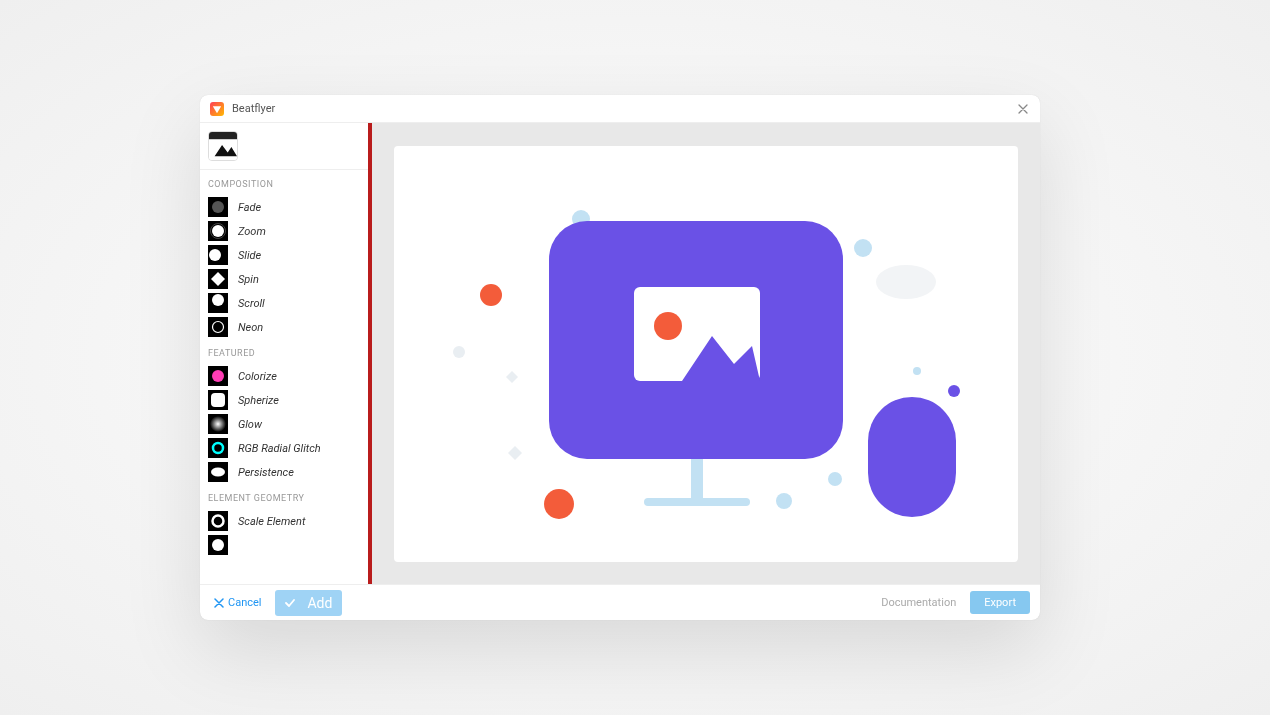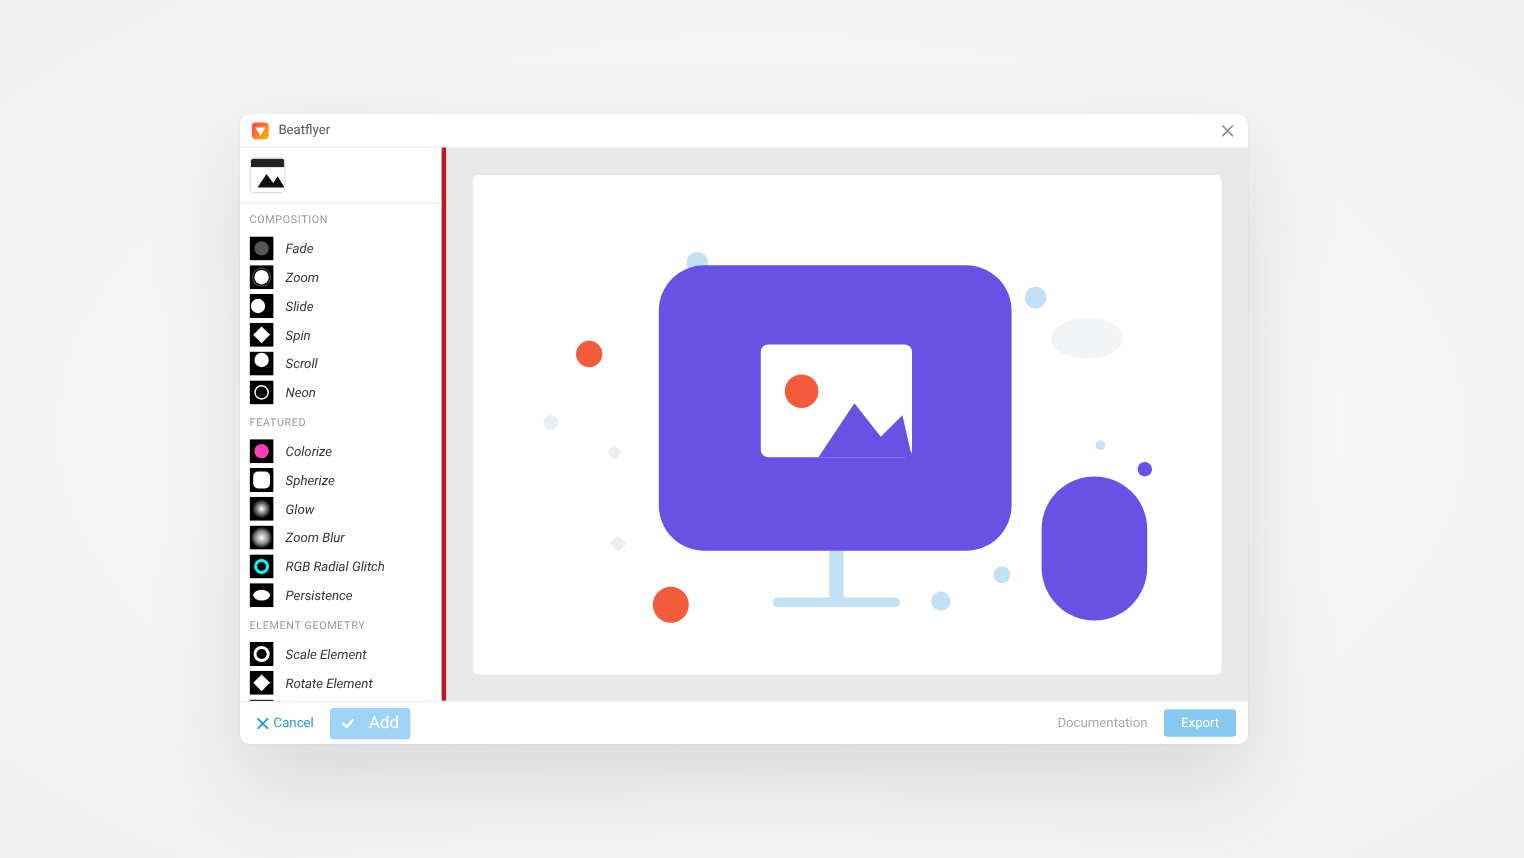--- a/index.html
+++ b/index.html
@@ -165,36 +165,20 @@
                 </defs>
                 <circle cx="10" cy="10" r="8" fill="url(#gl)"></circle>
               </svg>
             </div>
             <span class="effect-label">Glow</span>
           </div>
           <div class="effect-row">
             <div class="effect-icon">
               <svg viewBox="0 0 20 20">
                 <rect width="20" height="20" fill="#000"></rect>
-                <defs>
-                  <radialGradient id="zb">
-                    <stop offset="0%" stop-color="#fff"></stop>
-                    <stop offset="60%" stop-color="#888"></stop>
-                    <stop offset="100%" stop-color="#000"></stop>
-                  </radialGradient>
-                </defs>
-                <circle cx="10" cy="10" r="9" fill="url(#zb)"></circle>
-              </svg>
-            </div>
-            <span class="effect-label">Zoom Blur</span>
-          </div>
-          <div class="effect-row">
-            <div class="effect-icon">
-              <svg viewBox="0 0 20 20">
-                <rect width="20" height="20" fill="#000"></rect>
                 <circle cx="10" cy="10" r="5" fill="none" stroke="#0ff" stroke-width="2.5"></circle>
               </svg>
             </div>
             <span class="effect-label">RGB Radial Glitch</span>
           </div>
           <div class="effect-row">
             <div class="effect-icon">
               <svg viewBox="0 0 20 20">
                 <rect width="20" height="20" fill="#000"></rect>
                 <ellipse cx="10" cy="10" rx="7" ry="4.5" fill="#fff"></ellipse>
@@ -204,29 +188,20 @@
           </div>
           <div class="section-header">ELEMENT GEOMETRY</div>
           <div class="effect-row">
             <div class="effect-icon">
               <svg viewBox="0 0 20 20">
                 <rect width="20" height="20" fill="#000"></rect>
                 <circle cx="10" cy="10" r="5.5" fill="none" stroke="#fff" stroke-width="2.5"></circle>
               </svg>
             </div>
             <span class="effect-label">Scale Element</span>
-          </div>
-          <div class="effect-row">
-            <div class="effect-icon">
-              <svg viewBox="0 0 20 20">
-                <rect width="20" height="20" fill="#000"></rect>
-                <polygon points="10,3 17,10 10,17 3,10" fill="#fff"></polygon>
-              </svg>
-            </div>
-            <span class="effect-label">Rotate Element</span>
           </div>
           <div class="effect-row">
             <div class="effect-icon">
               <svg viewBox="0 0 20 20">
                 <rect width="20" height="20" fill="#000"></rect>
                 <circle cx="10" cy="10" r="6" fill="#fff"></circle>
               </svg>
             </div>
           </div>
         </div>

